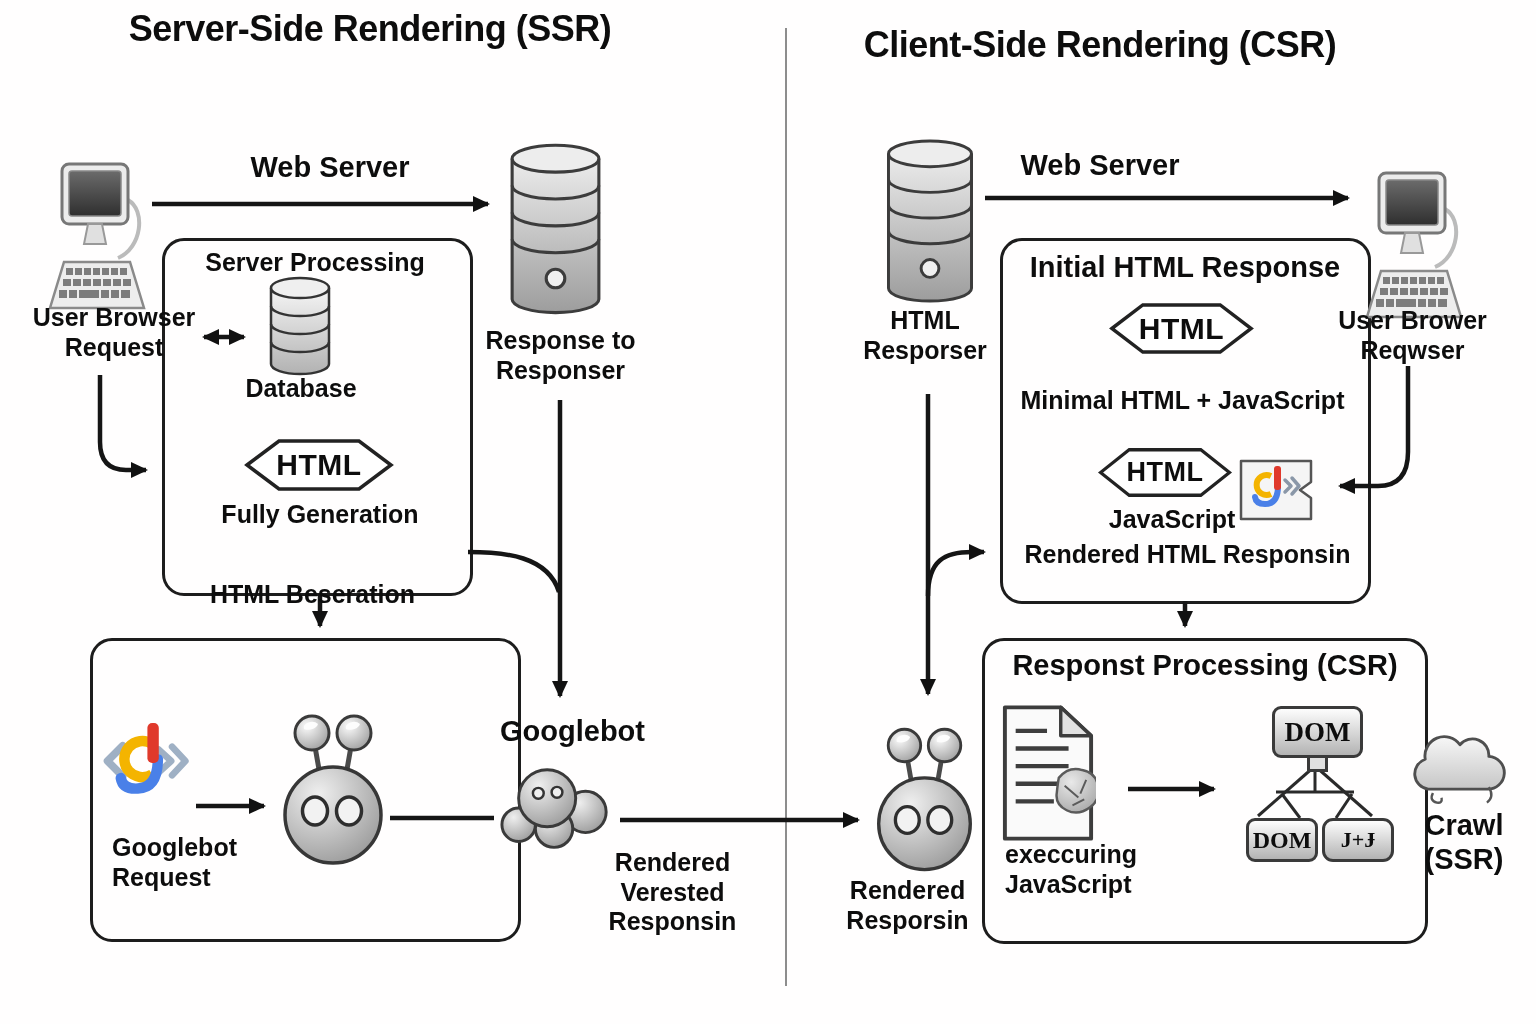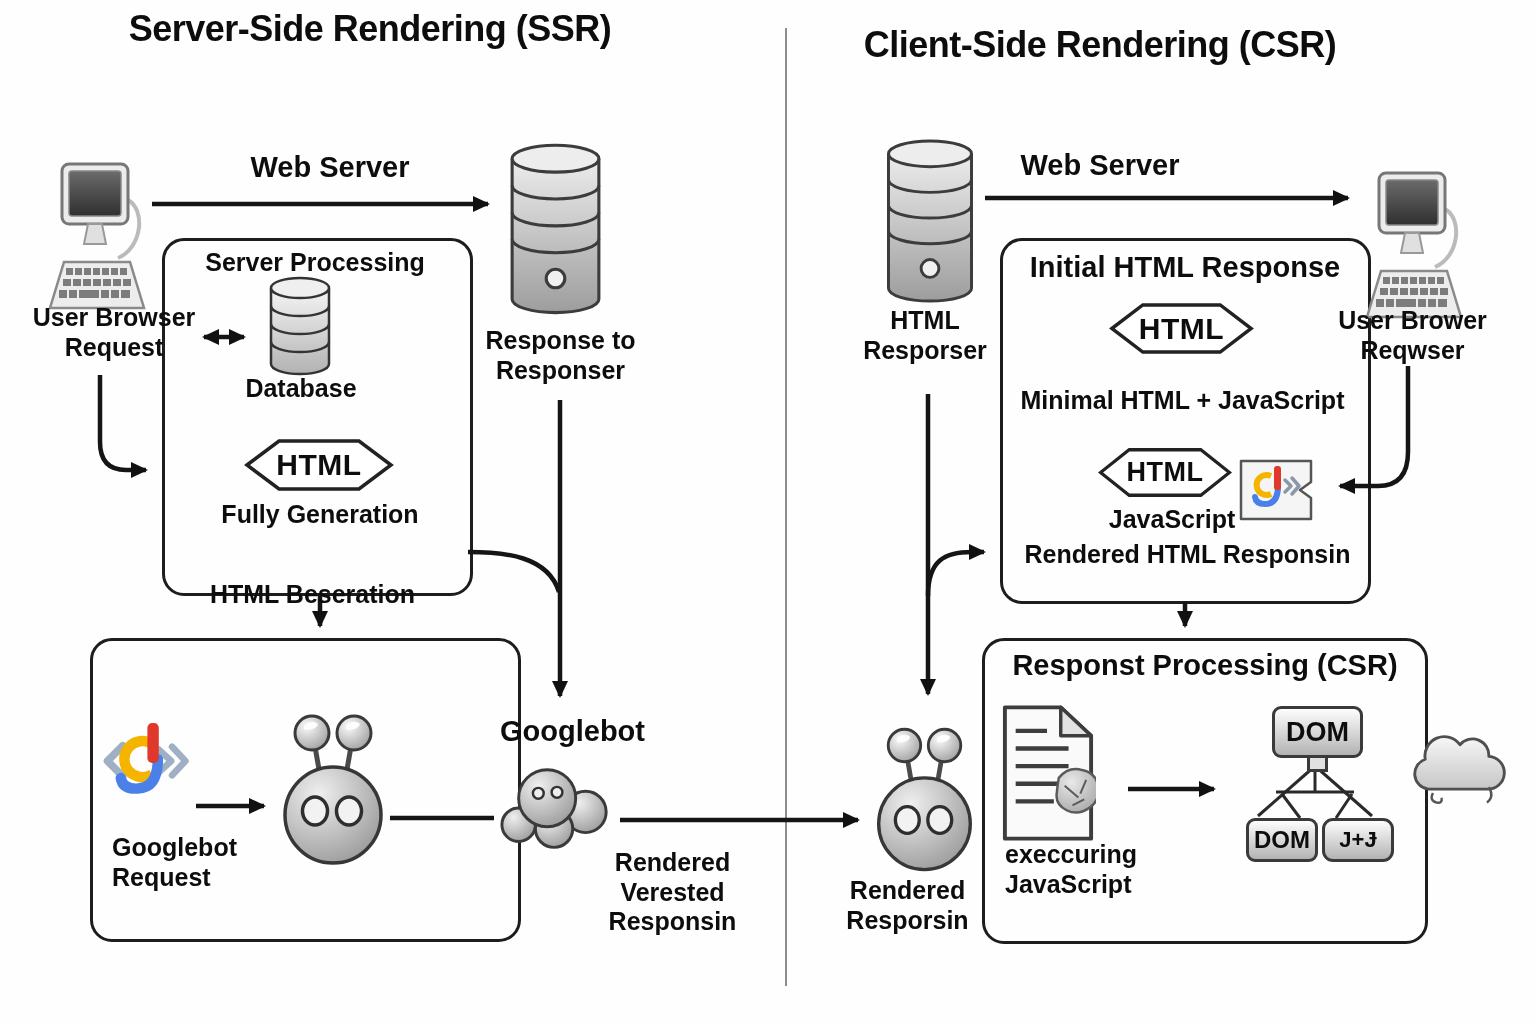--- a/index.html
+++ b/index.html
@@ -13,21 +13,21 @@
   .t-lab{font-size:25px;}
   .box{position:absolute;border:3px solid #1d1d1d;border-radius:22px;background:transparent;}
   .hex{position:absolute;}
   .hex svg{position:absolute;left:0;top:0;}
   .hex span{position:absolute;left:0;top:0;width:100%;height:100%;display:flex;
             align-items:center;justify-content:center;font-weight:bold;font-size:30px;
             letter-spacing:.5px;}
   .domnode{position:absolute;border:3px solid #3a3a3a;border-radius:9px;
            background:linear-gradient(180deg,#fdfdfd 0%,#dcdcdc 45%,#b3b3b3 100%);
            font-weight:bold;display:flex;align-items:center;justify-content:center;
-           font-family:Liberation Sans, sans-serif;}
+           font-family:Liberation Serif, serif;}
   .stub{position:absolute;background:#e0e0e0;border:3px solid #3a3a3a;}
   .divider{position:absolute;background:#8d8d8d;}
 </style>
 </head>
 <body>
 
 <div class="canvas">
 
   <div class="divider" style="left:785px;top:28px;width:2px;height:958px;"></div>
 
@@ -315,14 +315,16 @@
     <defs>
       <linearGradient id="cld1" x1="0" y1="0" x2="0" y2="1">
         <stop offset="0" stop-color="#f7f7f7"></stop>
           <stop offset="1" stop-color="#c6c6c6"></stop>
       </linearGradient>
     </defs>
     <path d="M25,72 A16,16 0 0 1 22,41 A20,20 0 0 1 58,26 A17,17 0 0 1 88,38 A16,16 0 0 1 86,72 Z" fill="url(#cld1)" stroke="#4f4f4f" stroke-width="3" stroke-linejoin="round"></path>
     <path d="M30,76 q-4,8 4,10 q6,1 5,-5" fill="none" stroke="#555" stroke-width="2.5"></path>
     <path d="M88,70 q6,10 -2,16" fill="none" stroke="#555" stroke-width="2.5"></path>
   </svg>
+  <div class="lbl t-box" style="left:1400px;top:808px;width:128px;">Crawl
+(SSR)</div>
 
 </div>
 
 </body></html>

